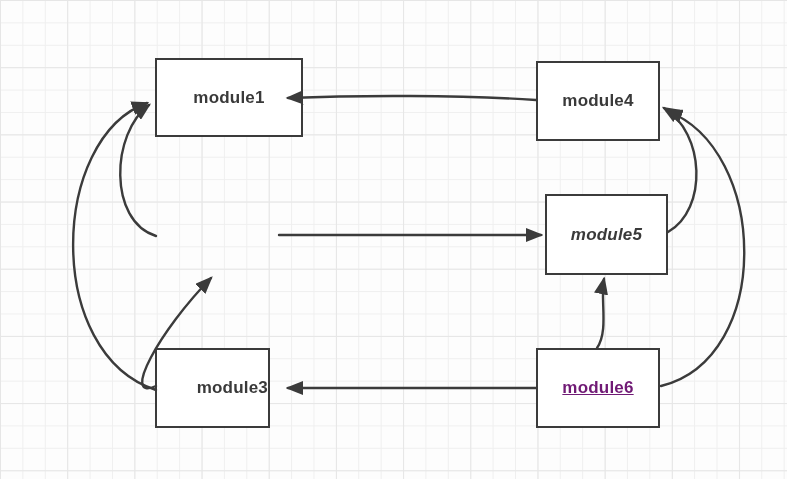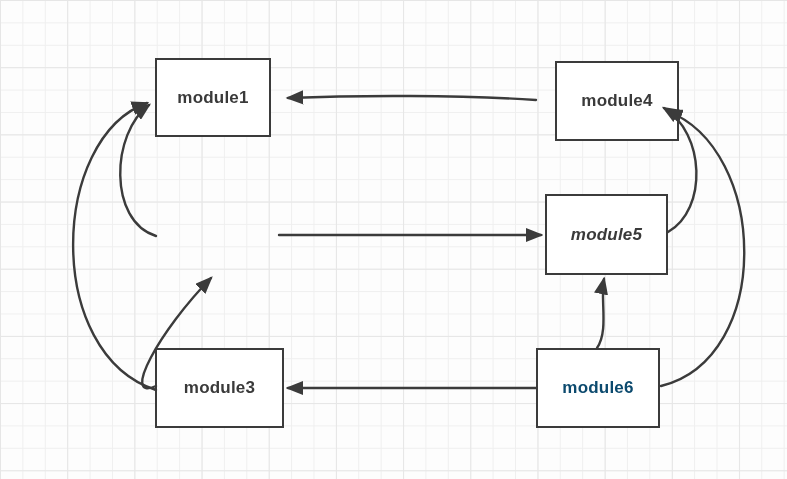--- a/index.html
+++ b/index.html
@@ -38,34 +38,34 @@
     fill: none;
     stroke-width: 2.4;
     stroke-linecap: round;
   }
 </style>
 </head>
 <body>
 
 <div class="canvas">
   <div class="nodes-layer">
-      <div class="node" style="left: 155px; top: 58px; width: 116px; height: 79px; border-color: rgb(59, 59, 59); background: rgb(255, 255, 255);">
+      <div class="node" style="left: 155px; top: 58px; width: 148px; height: 79px; border-color: rgb(59, 59, 59); background: rgb(255, 255, 255);">
         <span class="label" style="color: rgb(58, 58, 58);">module1</span>
       </div>
-      <div class="node" style="left: 155px; top: 348px; width: 129px; height: 80px; border-color: rgb(59, 59, 59); background: rgb(255, 255, 255);">
+      <div class="node" style="left: 155px; top: 348px; width: 115px; height: 80px; border-color: rgb(59, 59, 59); background: rgb(255, 255, 255); justify-content: flex-end;">
         <span class="label" style="color: rgb(58, 58, 58);">module3</span>
       </div>
-      <div class="node" style="left: 536px; top: 61px; width: 124px; height: 80px; border-color: rgb(59, 59, 59); background: rgb(255, 255, 255); margin-left: 19px;">
+      <div class="node" style="left: 536px; top: 61px; width: 124px; height: 80px; border-color: rgb(59, 59, 59); background: rgb(255, 255, 255);">
         <span class="label" style="color: rgb(58, 58, 58);">module4</span>
       </div>
       <div class="node" style="left: 545px; top: 194px; width: 123px; height: 81px; border-color: rgb(59, 59, 59); background: rgb(255, 255, 255); font-style: italic;">
         <span class="label" style="color: rgb(58, 58, 58);">module5</span>
       </div>
       <div class="node" style="left: 536px; top: 348px; width: 124px; height: 80px; border-color: rgb(59, 59, 59); background: rgb(255, 255, 255);">
-        <span class="label" style="color: #0c4a6e;">module6</span>
+        <span class="label" style="color: #701a75; text-decoration: underline;">module6</span>
       </div>
     </div>
   <svg class="edges" xmlns="http://www.w3.org/2000/svg">
     <defs>
       <marker id="arrowhead" viewBox="0 0 10 8" refX="8.6" refY="4" markerWidth="7.4" markerHeight="6" orient="auto">
         <path id="arrowhead-path" d="M0 0 L10 4 L0 8 Z" fill="#3b3b3b"></path>
       </marker>
     </defs>
   <path class="edge" d="M536,100 C460,95 360,95 288,98" stroke="#3b3b3b" marker-end="url(#arrowhead)"></path>
       <path class="edge" d="M279,235 L541,235" stroke="#3b3b3b" marker-end="url(#arrowhead)"></path>

